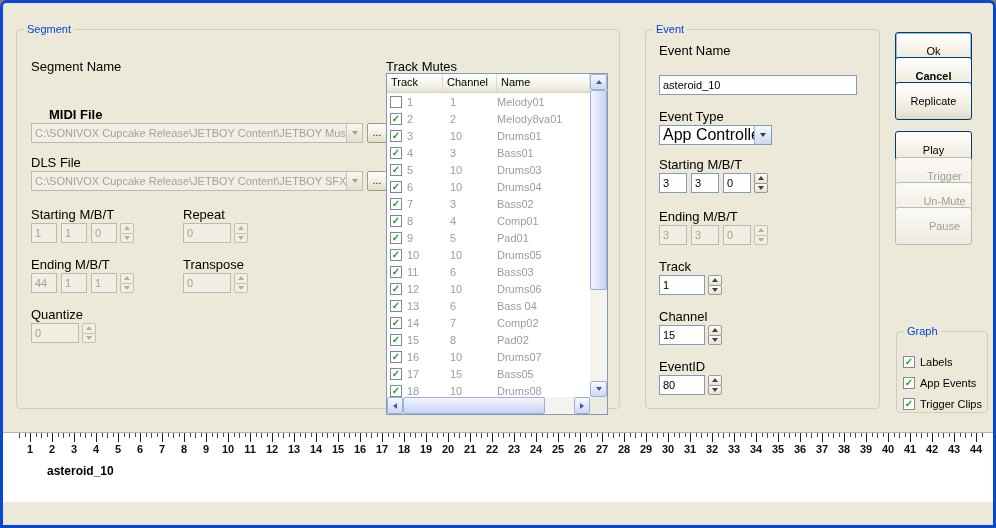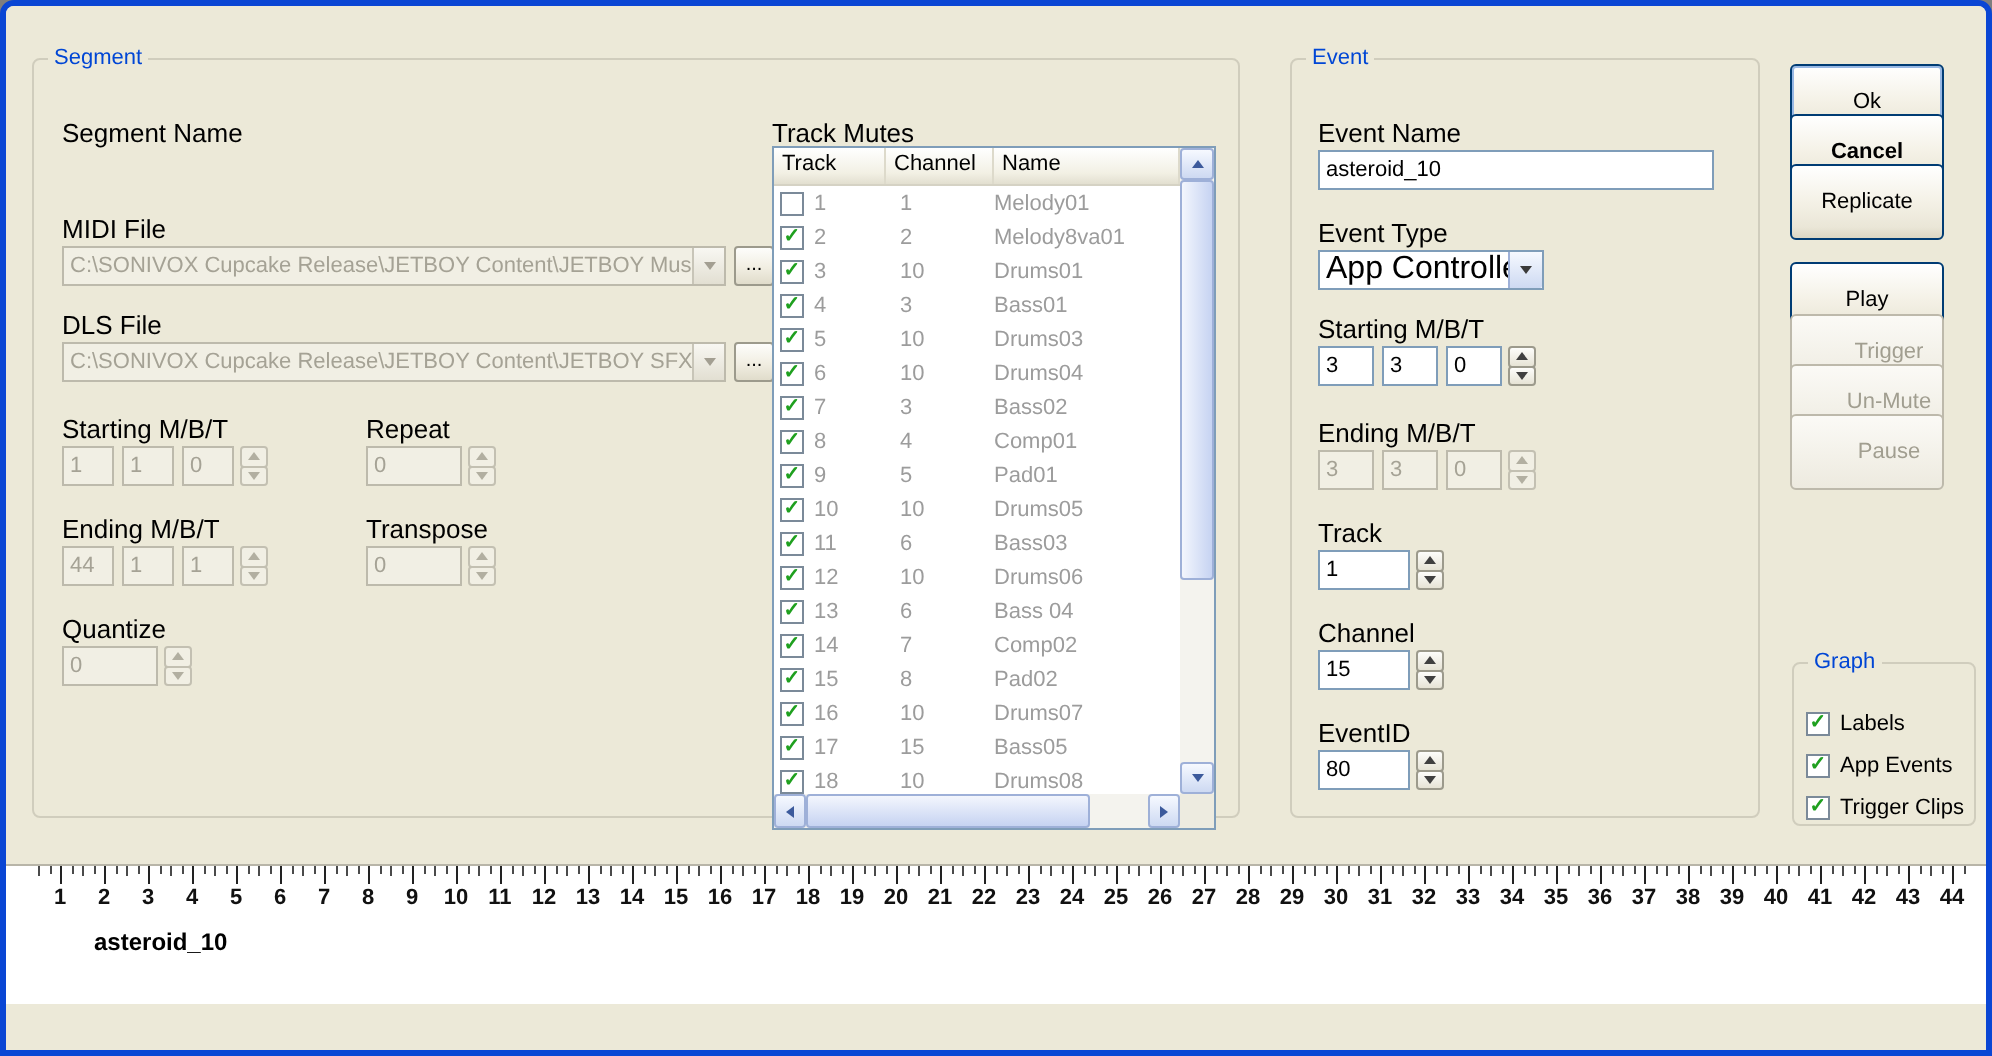--- a/index.html
+++ b/index.html
@@ -146,21 +146,21 @@
 <div class="window">
 
 
   <div class="client">
 
     <fieldset class="group" style="left:13px; top:20px; width:604px; height:386px;">
       <legend>Segment</legend>
 
       <span class="lbl" style="left:14px; top:24px;">Segment Name</span>
 
-      <span class="lbl" style="left:14px; top:72px;">MIDI File</span>
+      <span class="lbl" style="left:32px; top:72px;font-weight:bold;">MIDI File</span>
       <div class="file-field" style="left:14px; top:88px; width:332px;">
         <span class="file-text">C:\SONIVOX Cupcake Release\JETBOY Content\JETBOY Music</span>
         <span class="combo-arrow">
             <i></i>
           </span>
       </div>
       <button class="mini-btn" style="left:350px; top:88px;">...</button>
 
       <span class="lbl" style="left:14px; top:120px;">DLS File</span>
       <div class="file-field" style="left:14px; top:136px; width:332px;">
@@ -385,21 +385,21 @@
               <i class="arr arr-right"></i>
             </span>
         </div>
         <div class="sb-corner"></div>
       </div>
     </fieldset>
 
     <fieldset class="group" style="left:642px; top:20px; width:235px; height:386px;">
       <legend>Event</legend>
 
-      <span class="lbl" style="left:13px; top:24px;">Event Name</span>
+      <span class="lbl" style="left:13px; top:8px;">Event Name</span>
       <input class="xp-input" style="left: 13px; top: 40px; width: 198px;" value="asteroid_10">
 
       <span class="lbl" style="left:13px; top:74px;">Event Type</span>
       <div class="combo" style="left:13px; top:90px; width:113px;">
         <span class="combo-text">App Controller</span>
         <span class="combo-btn">
             <i></i>
           </span>
       </div>
 

